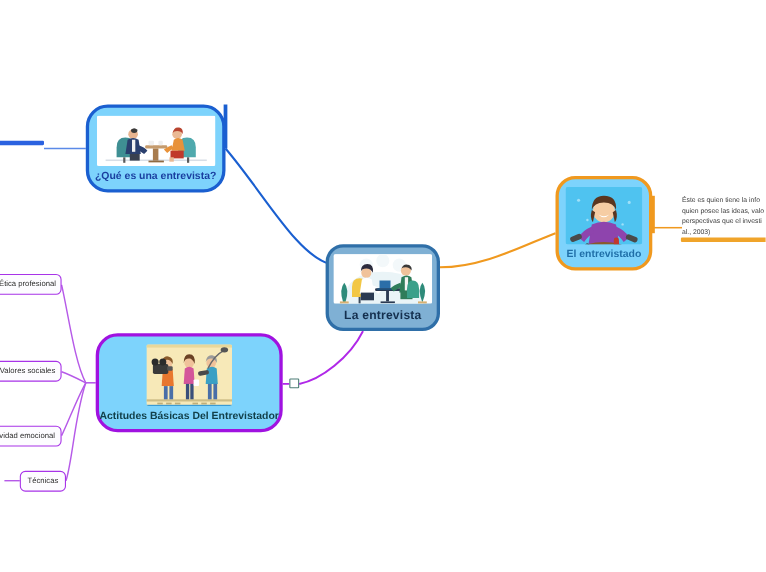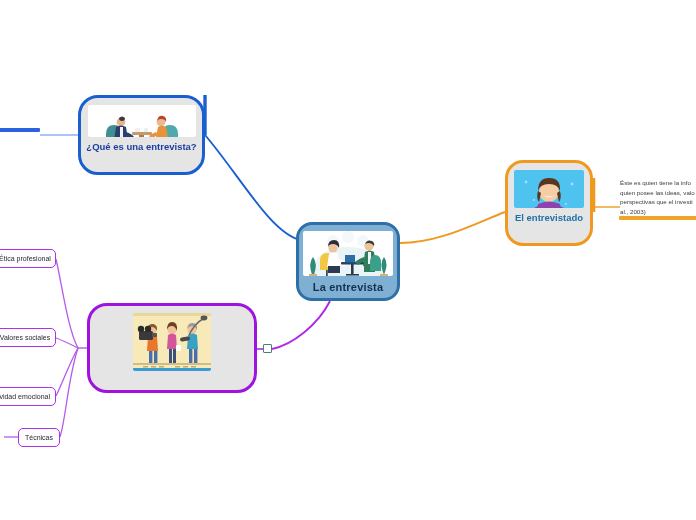--- a/index.html
+++ b/index.html
@@ -16,27 +16,27 @@
   }
   svg.links {
     position: absolute; left: 0; top: 0;
     width: 696px; height: 520px;
     pointer-events: none;
   }
 
   
   .node {
     position: absolute;
-    background: #e5e5e5;
+    background: #7dd3fc;
     border-radius: 18px;
     display: flex;
     flex-direction: column;
     align-items: center;
     justify-content: flex-start;
-    padding: 7px 8px 19px 8px;
+    padding: 7px 8px 5px 8px;
   }
   .node .thumb {
     border-radius: 2px;
     overflow: hidden;
     display: block;
   }
   .node .caption {
     margin-top: 5px;
     font-weight: bold;
     text-align: center;
@@ -359,20 +359,21 @@
           <rect x="10" y="53" width="5" height="1.6"></rect>
           <rect x="18" y="53" width="5" height="1.6"></rect>
           <rect x="26" y="53" width="5" height="1.6"></rect>
           <rect x="42" y="53" width="5" height="1.6"></rect>
           <rect x="50" y="53" width="5" height="1.6"></rect>
           <rect x="58" y="53" width="5" height="1.6"></rect>
         </g>
         <rect x="0" y="55" width="78" height="3" fill="#3a9bd4"></rect>
       </svg>
     </span>
+    <span class="caption">Actitudes Básicas Del Entrevistador</span>
   </div>
 
   <div id="collapse-marker"></div>
 
   <div class="subnode" id="sub-etica">
     <span>Ética profesional</span>
   </div>
   <div class="subnode" id="sub-valores">
     <span>Valores sociales</span>
   </div>

